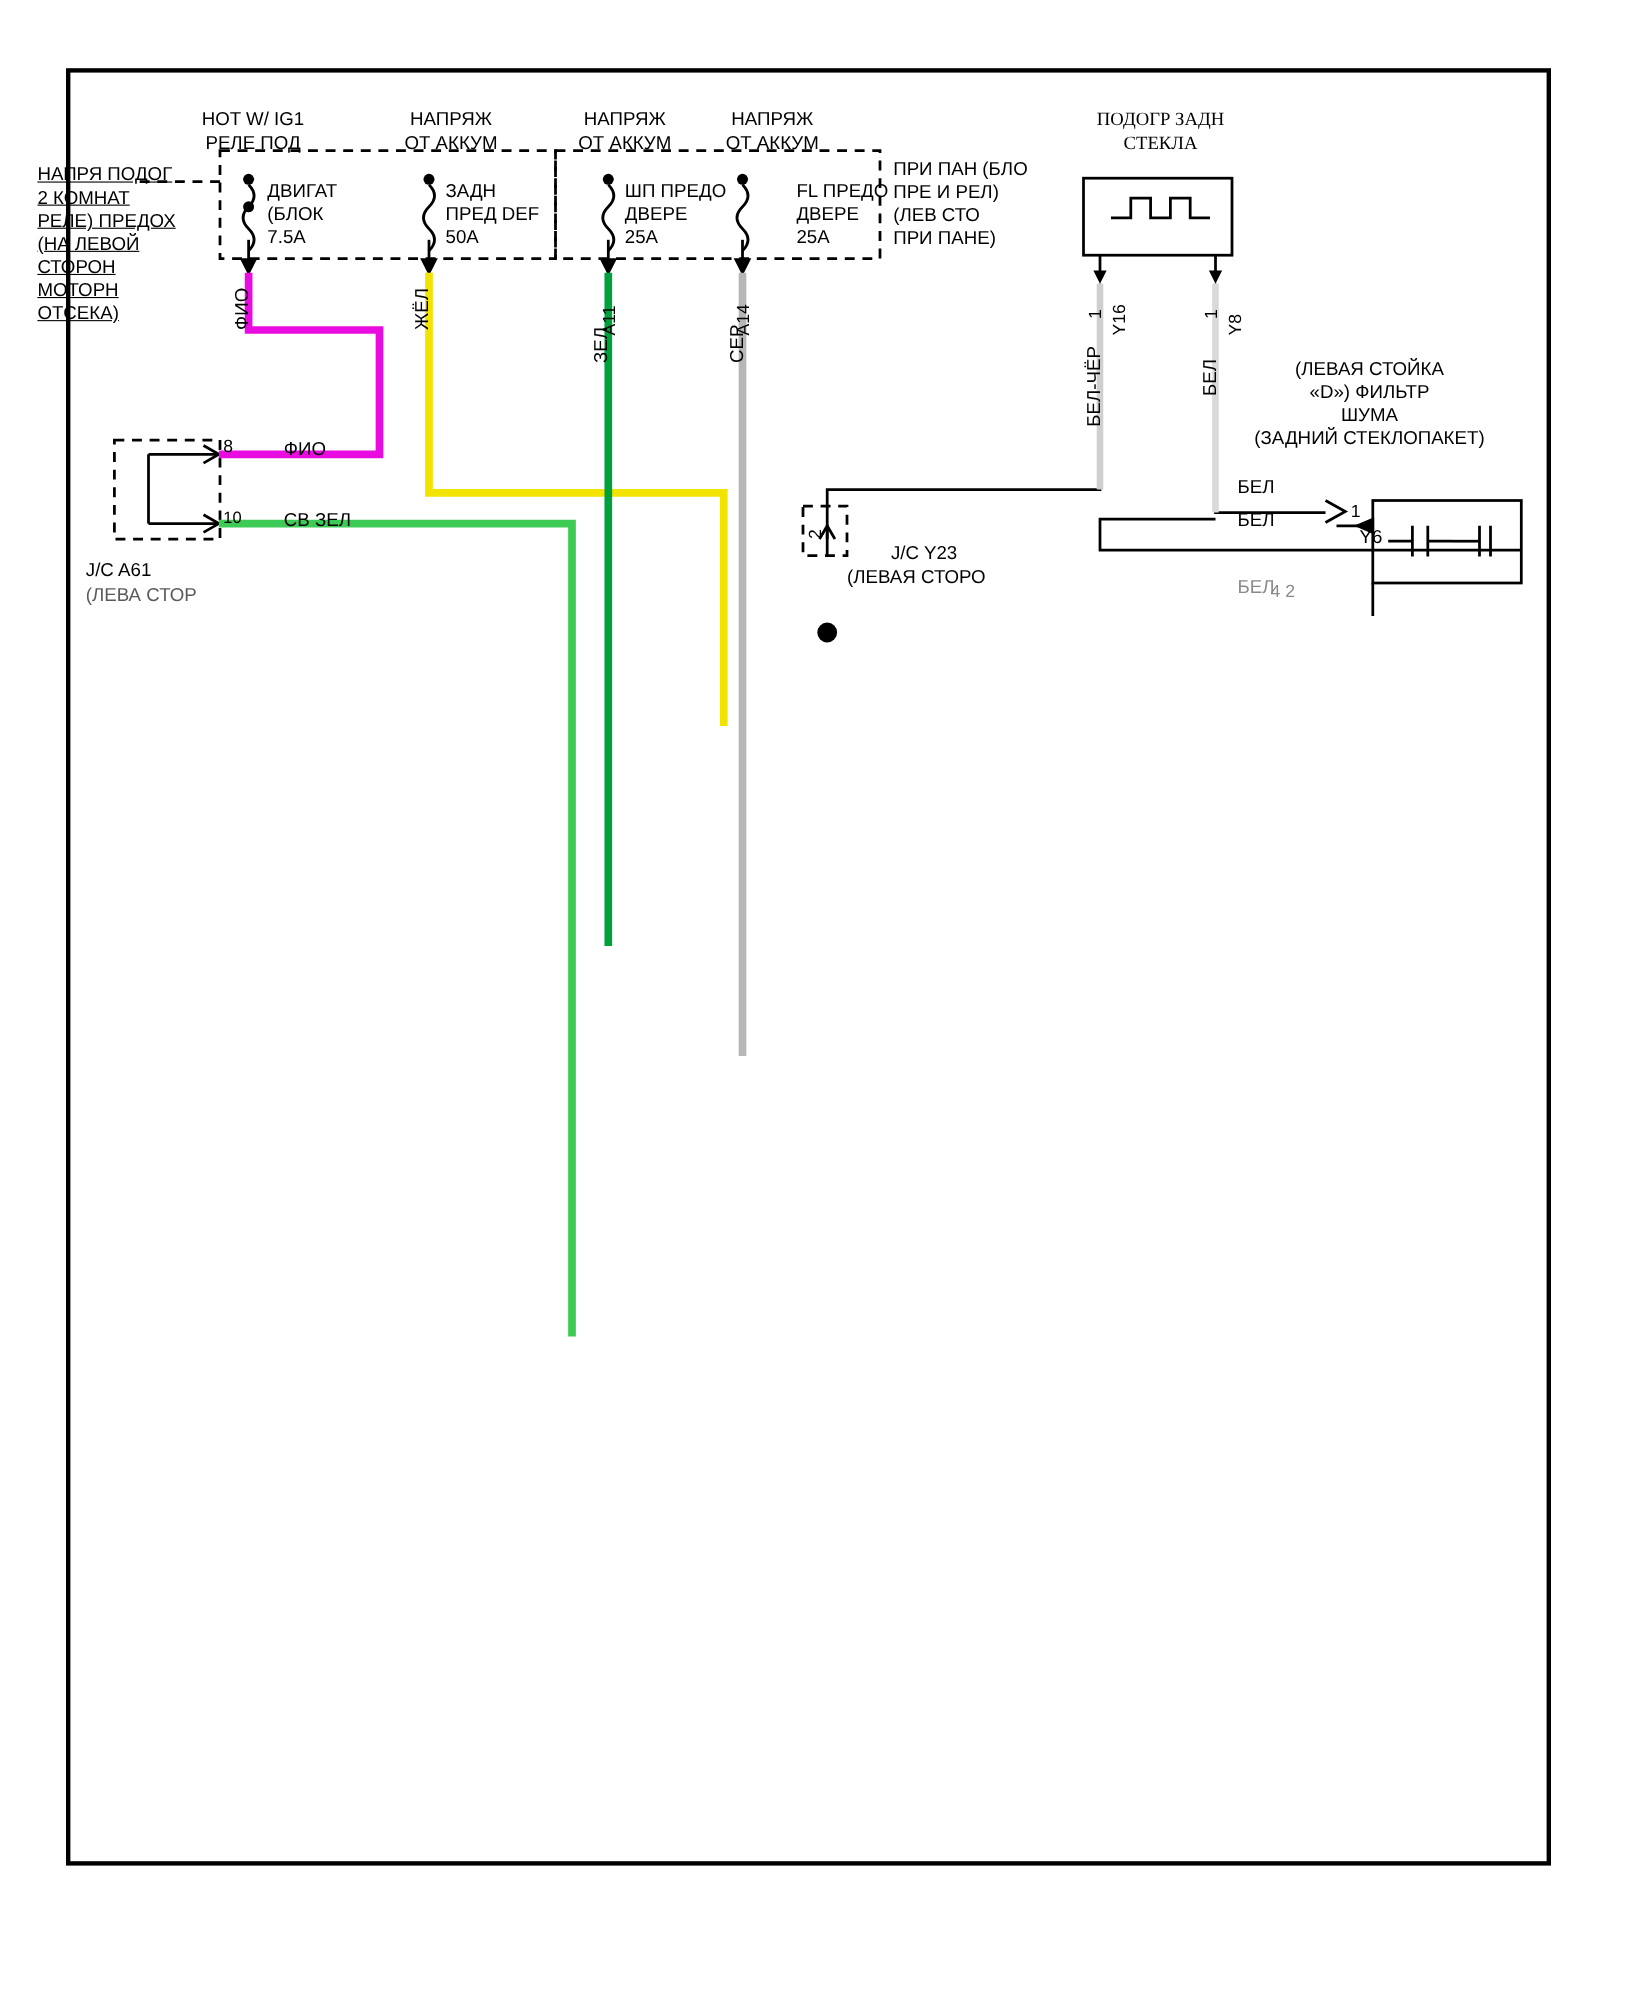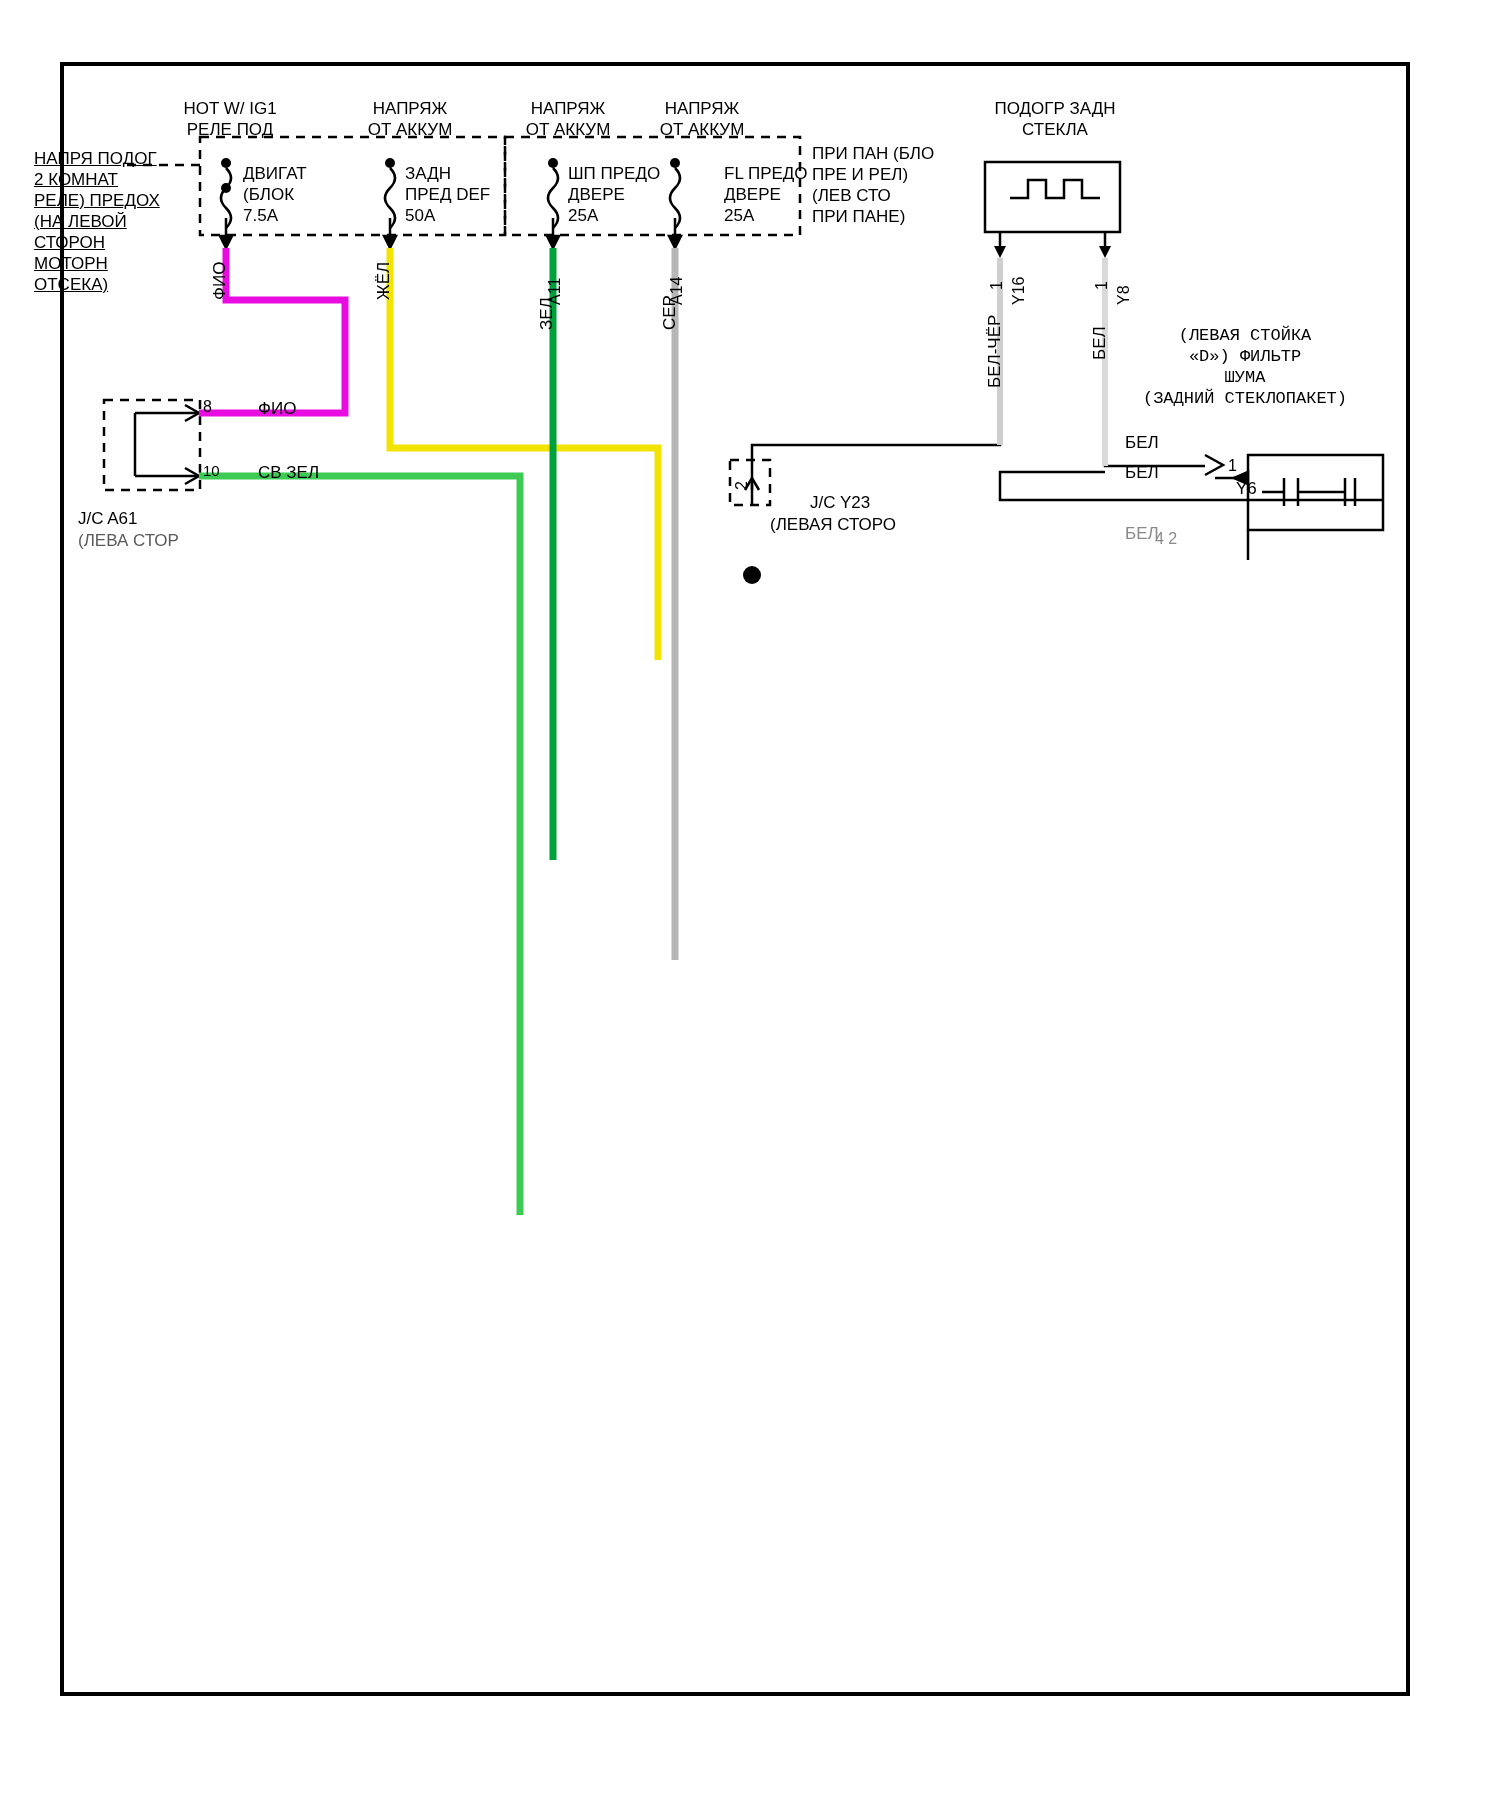--- a/index.html
+++ b/index.html
@@ -302,35 +302,35 @@
   <div>
 
     <div class="lbl c" style="left:130px;top:98px;width:200px;">HOT W/ IG1
 РЕЛЕ ПОД</div>
     <div class="lbl c" style="left:320px;top:98px;width:180px;">НАПРЯЖ
 ОТ АККУМ</div>
     <div class="lbl c" style="left:478px;top:98px;width:180px;">НАПРЯЖ
 ОТ АККУМ</div>
     <div class="lbl c" style="left:612px;top:98px;width:180px;">НАПРЯЖ
 ОТ АККУМ</div>
-    <div class="lbl c" style="left:930px;top:98px;width:250px;">ПОДОГР ЗАДН
+    <div class="lbl c" style="left:930px;top:98px;width:250px;font-family:Liberation Serif, serif;">ПОДОГР ЗАДН
 СТЕКЛА</div>
 
     <div class="lbl r" style="left:34px;top:148px;width:160px;">НАПРЯ ПОДОГ
 2 КОМНАТ
 РЕЛЕ) ПРЕДОХ
 (НА ЛЕВОЙ
 СТОРОН
 МОТОРН
 ОТСЕКА)</div>
     <div class="lbl" style="left:812px;top:143px;width:200px;">ПРИ ПАН (БЛО
 ПРЕ И РЕЛ)
 (ЛЕВ СТО
 ПРИ ПАНЕ)</div>
-    <div class="lbl c" style="left:1095px;top:325px;width:300px;font-family:Liberation Mono, monospace;">(ЛЕВАЯ СТОЙКА
+    <div class="lbl c" style="left:1095px;top:325px;width:300px;">(ЛЕВАЯ СТОЙКА
 «D») ФИЛЬТР
 ШУМА
 (ЗАДНИЙ СТЕКЛОПАКЕТ)</div>
 
     <div class="lbl" style="left:243px;top:163px;width:120px;">ДВИГАТ
 (БЛОК
 7.5A</div>
     <div class="lbl" style="left:405px;top:163px;width:130px;">ЗАДН
 ПРЕД DEF
 50A</div>

